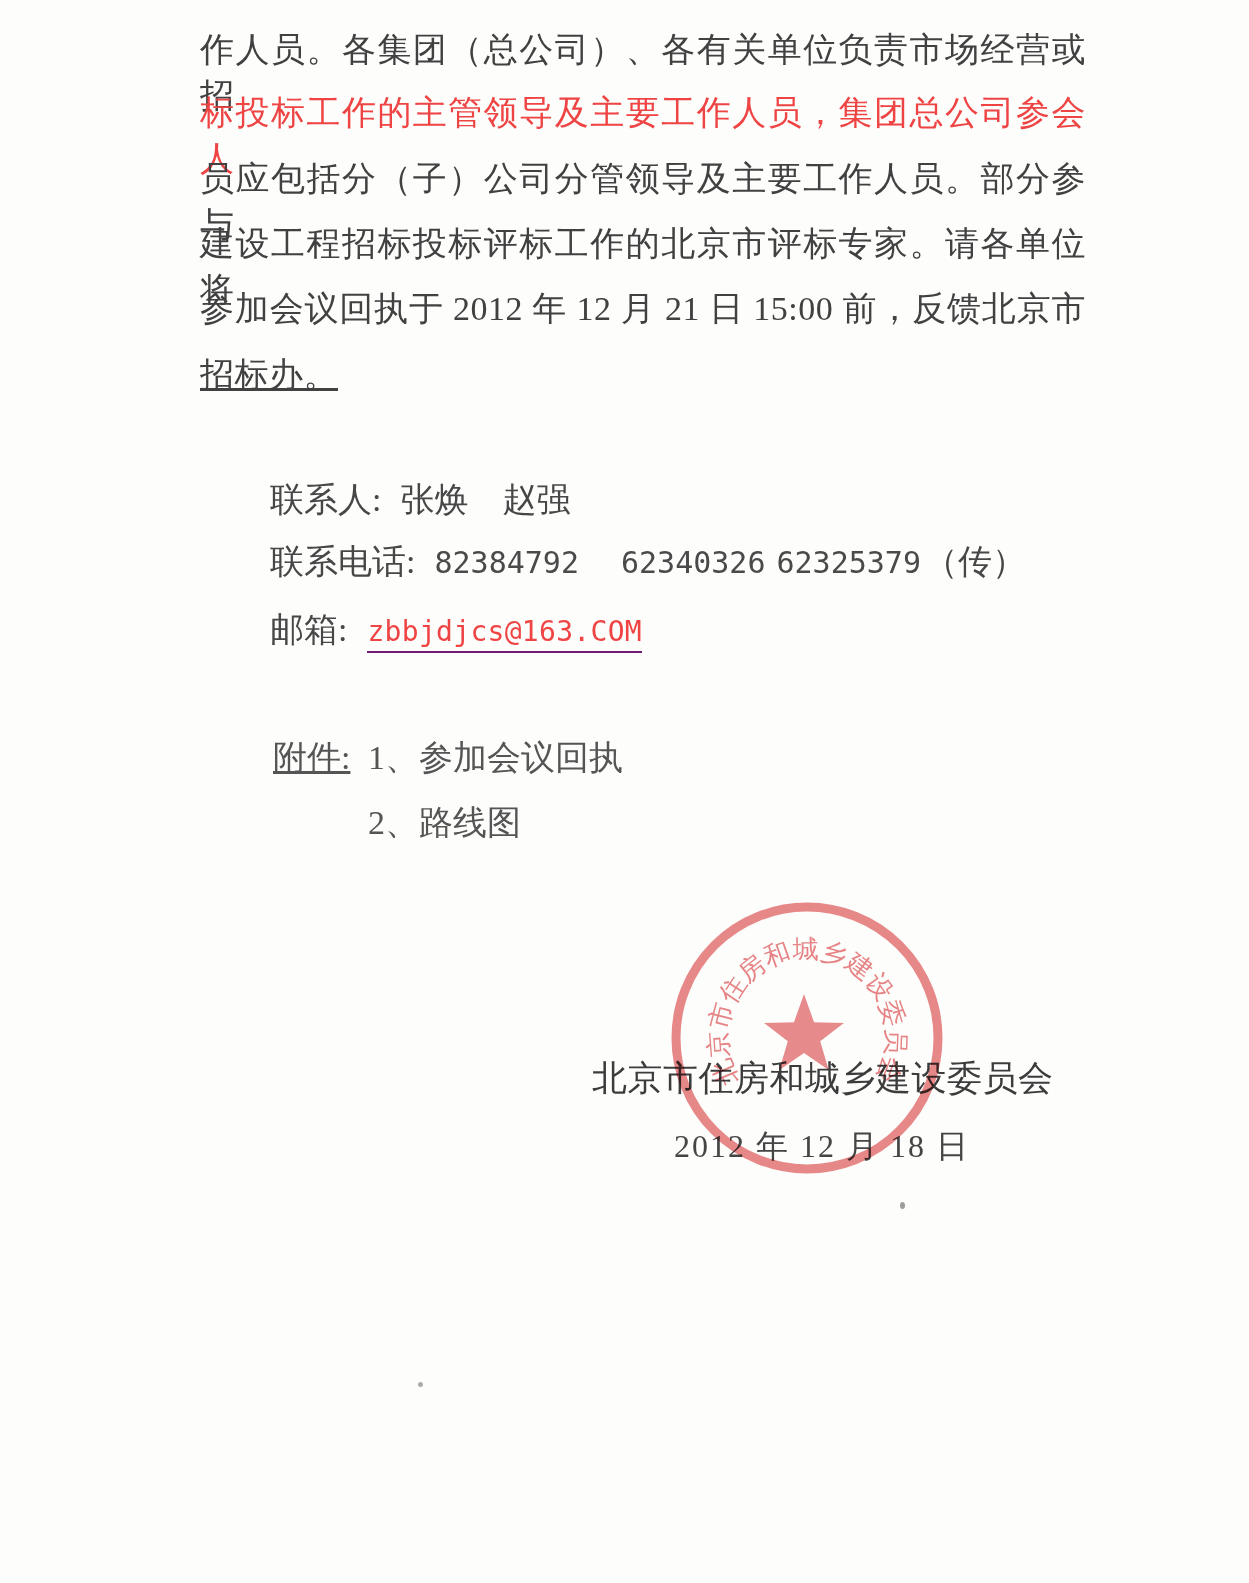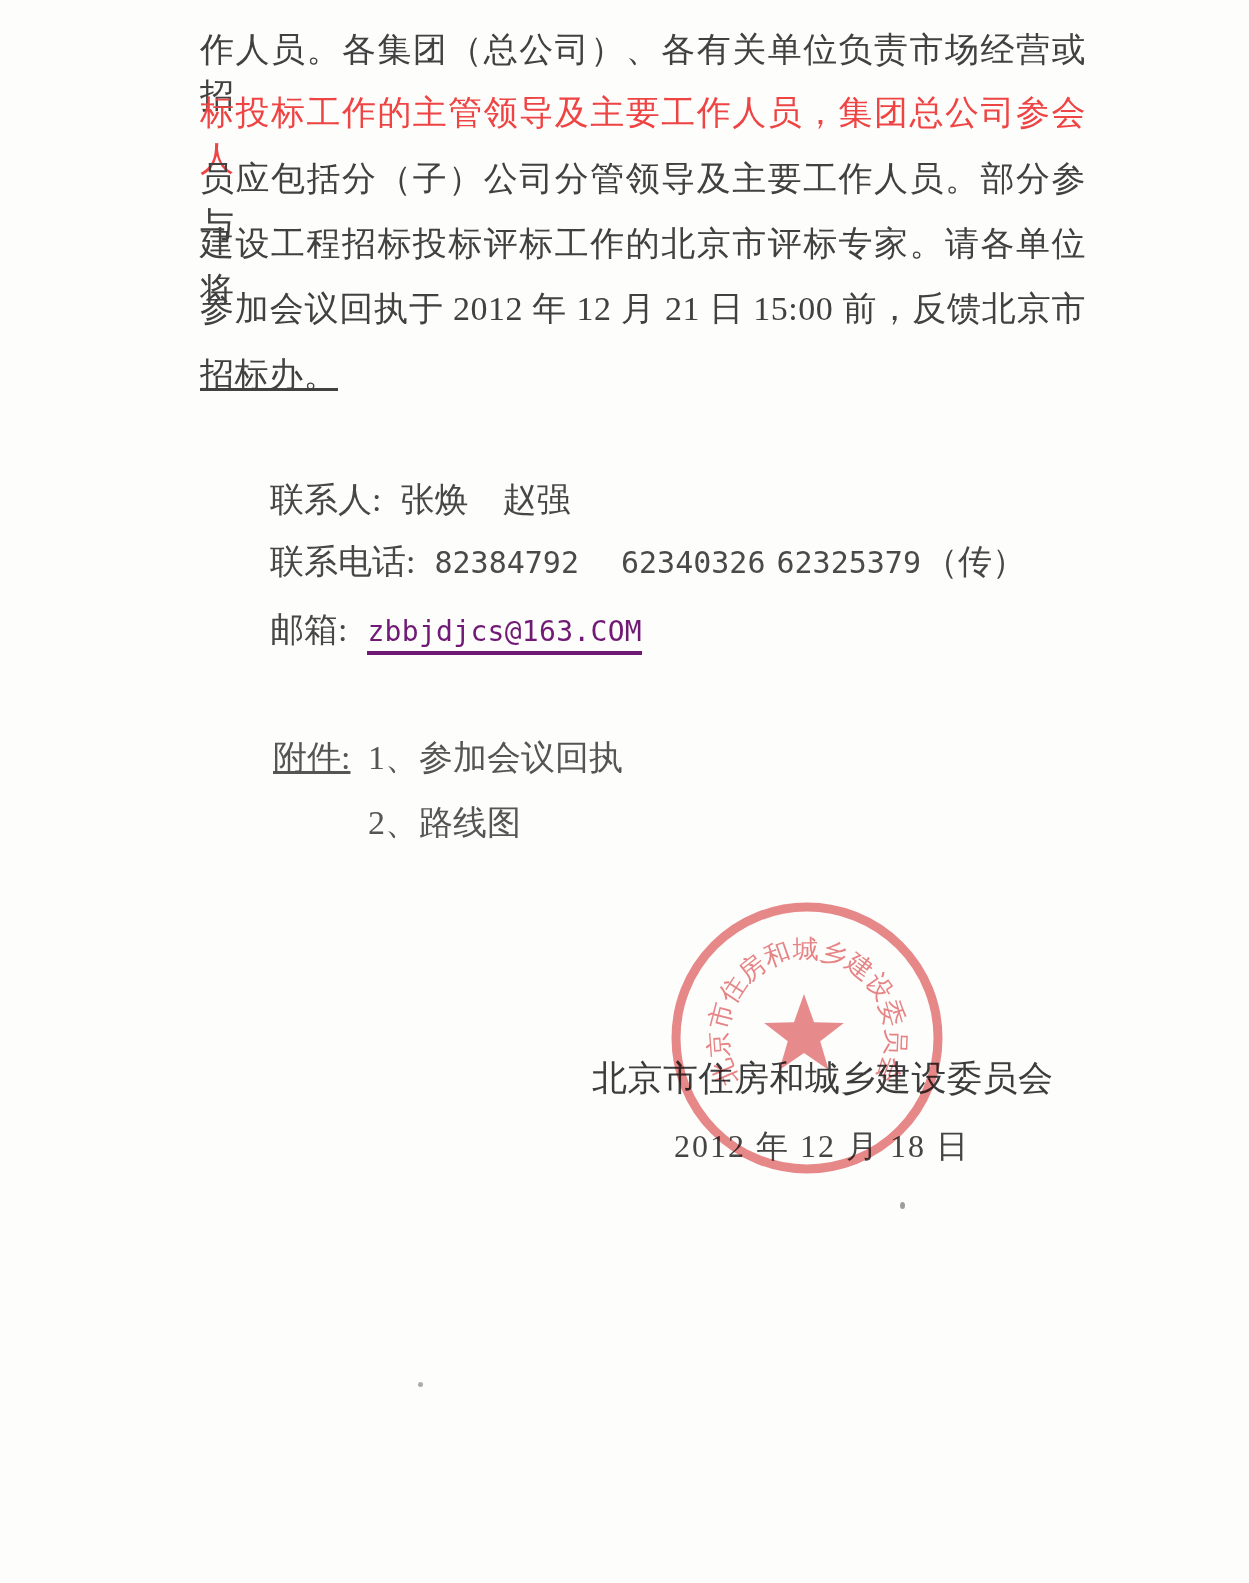--- a/index.html
+++ b/index.html
@@ -45,22 +45,22 @@
   }
   .p1 { margin-left: 19px; }
   .p2 { margin-left: 42px; }
   .p3 { margin-left: 11px; }
   .fax { margin-left: 3px; }
   .email-val {
     font-family: "DejaVu Sans Mono", monospace;
     font-size: 28px;
     margin-left: 20px;
     letter-spacing: 0.3px;
-    color: #701a75;
-    border-bottom: 4px solid #701a75;
+    color: #ef4444;
+    border-bottom: 2px solid #701a75;
     padding-bottom: 3px;
     margin-top: 47px;
   }
   .attach-label { position: absolute; left: 273px; font-size: 34px; white-space: nowrap; color: #555; text-decoration: underline; }
   .attach-item  { position: absolute; left: 368px; font-size: 34px; white-space: nowrap; color: #555; }
   
   .org {
     position: absolute;
     left: 592px;
     top: 1055px;

